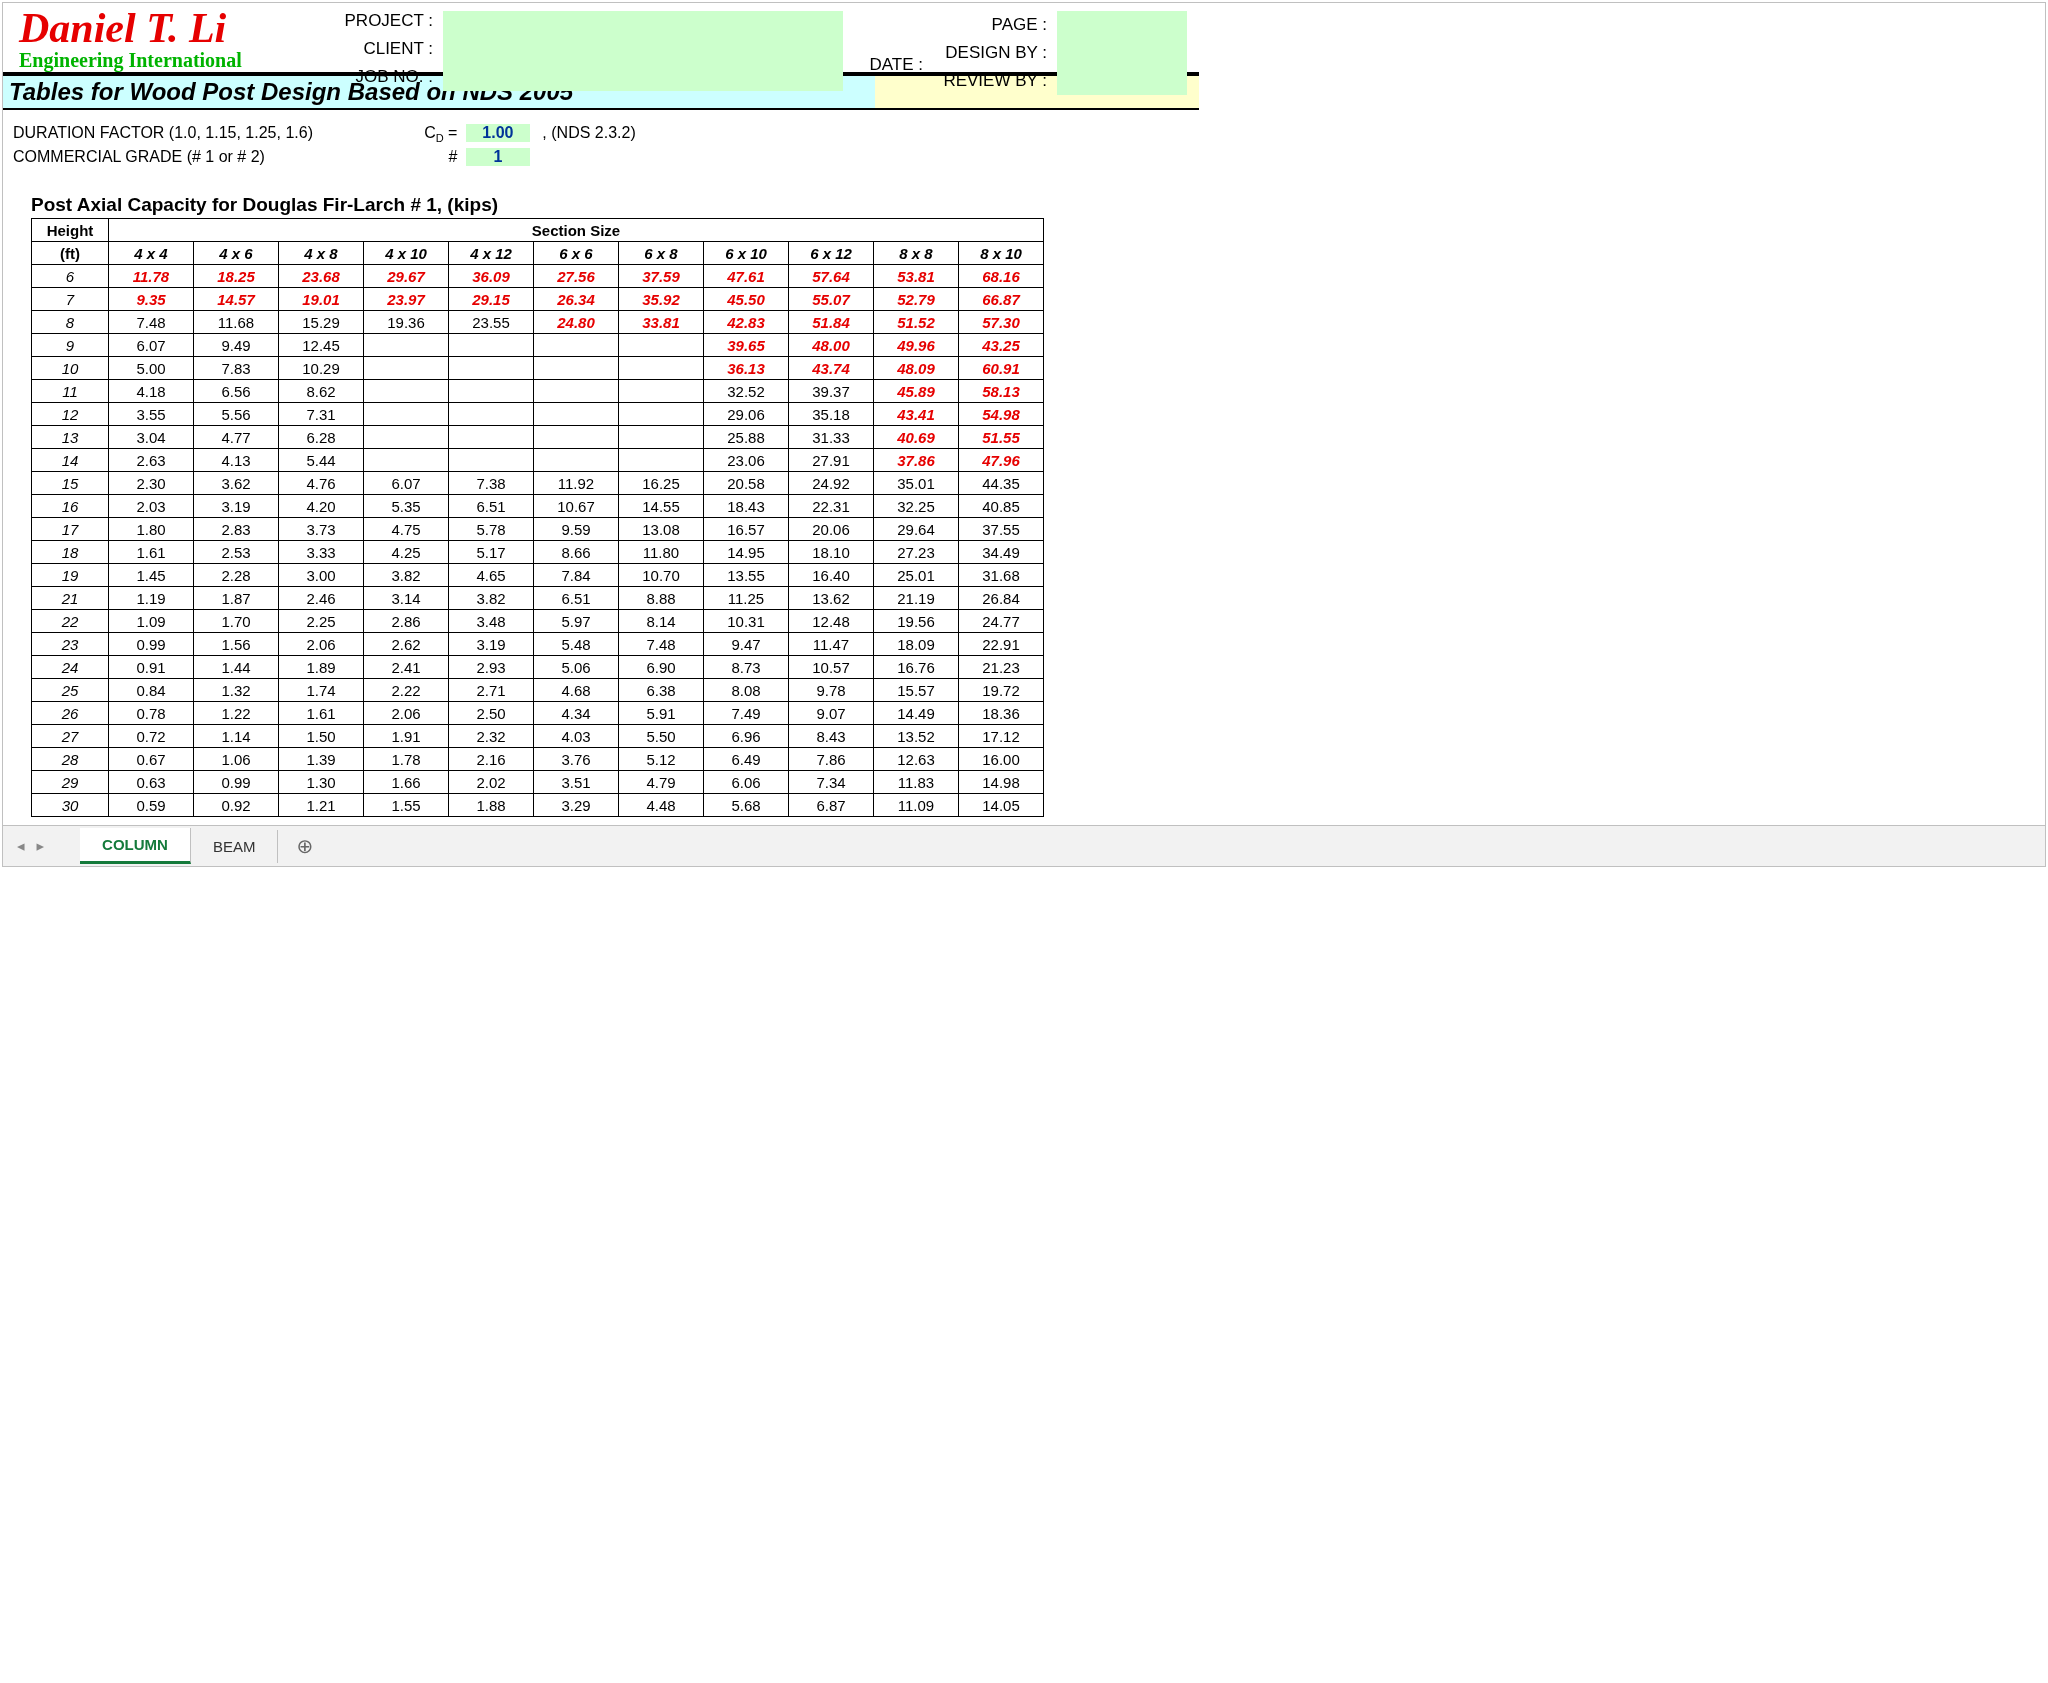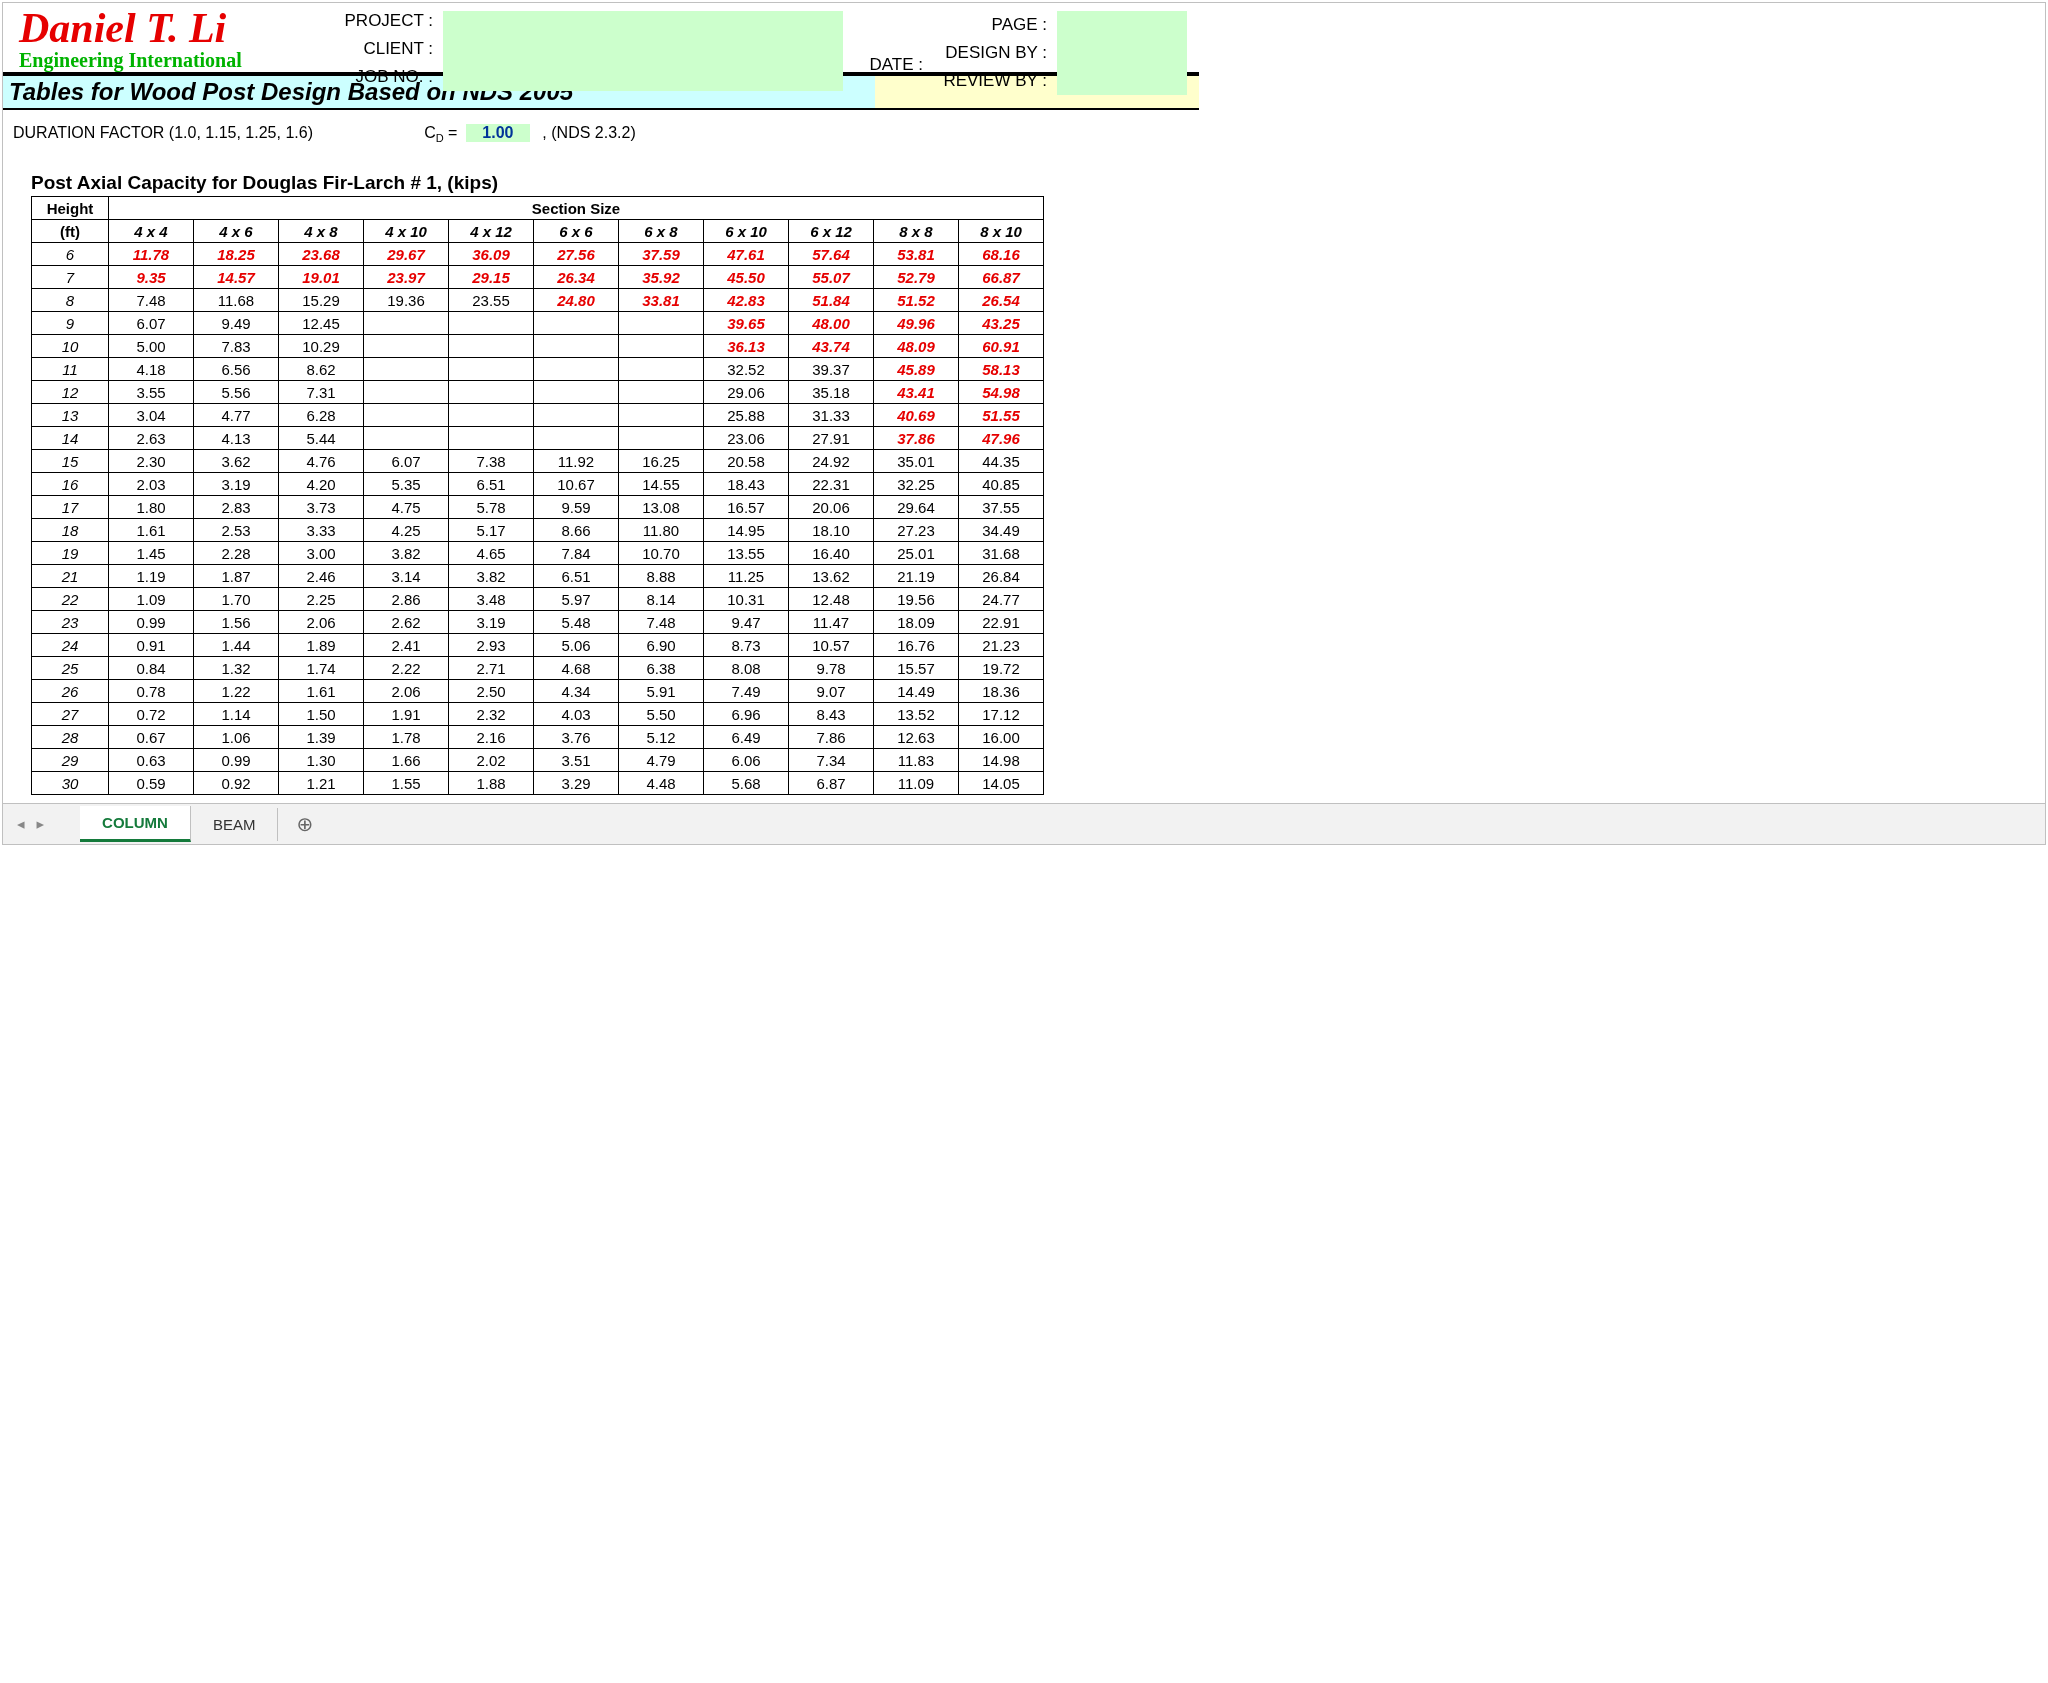--- a/index.html
+++ b/index.html
@@ -199,20 +199,25 @@
     <div class="title">Tables for Wood Post Design Based on NDS 2005</div>
     <div class="spacer"></div>
   </div>
 
   <div class="params">
     <div class="row">
       <span class="label">DURATION FACTOR (1.0, 1.15, 1.25, 1.6)</span>
       <span class="sym"><span>C</span><sub>D</sub> =</span>
       <span class="val">1.00</span>
       <span class="note">,  (NDS 2.3.2)</span>
+    </div>
+    <div class="row">
+      <span class="label">COMMERCIAL GRADE (# 1 or # 2)</span>
+      <span class="sym">#</span>
+      <span class="val">1</span>
     </div>
   </div>
 
   <div class="subtitle">Post Axial Capacity for Douglas Fir-Larch # 1, (kips)</div>
 
   <table class="cap-table">
     <thead>
       <tr>
         <th class="height-col">Height</th>
         <th class="section-header" colspan="11">Section Size</th>
@@ -266,21 +271,21 @@
             <td>7.48</td>
             <td>11.68</td>
             <td>15.29</td>
             <td>19.36</td>
             <td>23.55</td>
             <td class="red">24.80</td>
             <td class="red">33.81</td>
             <td class="red">42.83</td>
             <td class="red">51.84</td>
             <td class="red">51.52</td>
-            <td class="red">26.54</td>
+            <td class="red">57.30</td>
           </tr>
           <tr>
             <td class="height-col" style="font-style: italic;">9</td>
             <td>6.07</td>
             <td>9.49</td>
             <td>12.45</td>
             <td></td>
             <td></td>
             <td></td>
             <td></td>

